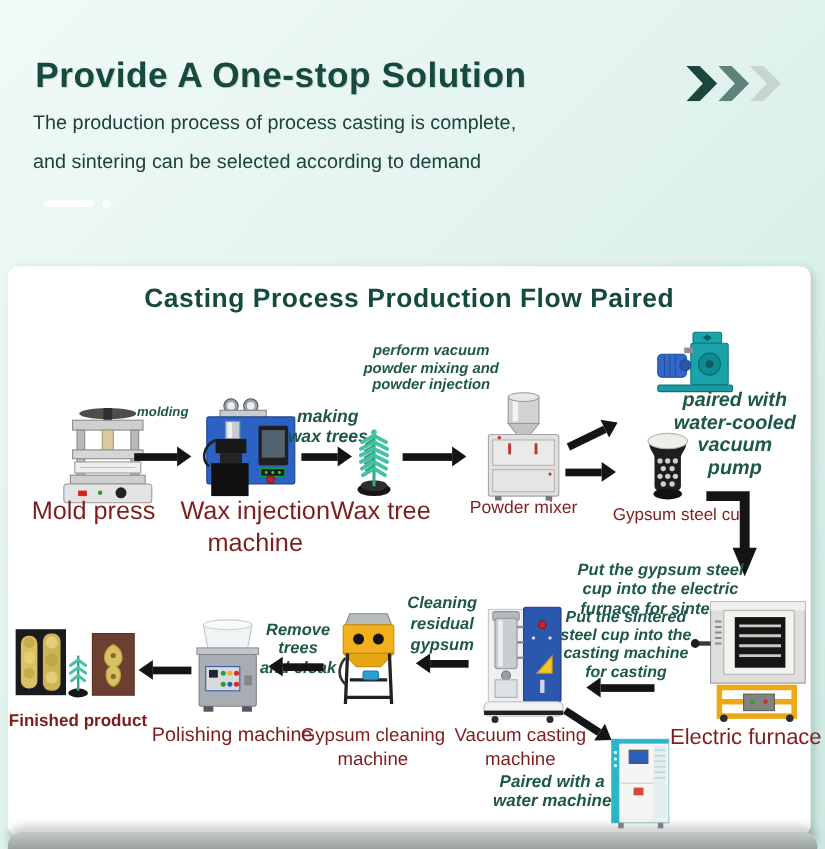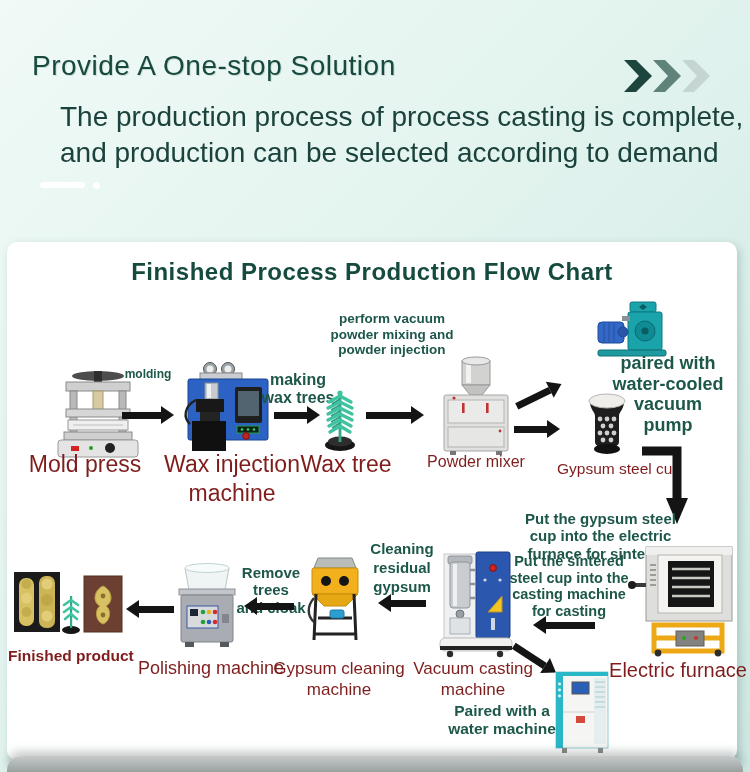--- a/index.html
+++ b/index.html
@@ -4,45 +4,45 @@
 <style>
   html,body{margin:0;padding:0;}
   body{
     width:750px;height:772px;overflow:hidden;position:relative;
     font-family:"Liberation Sans", sans-serif;
     background:linear-gradient(135deg,#f0faf7 0%,#e2f3ee 45%,#cde8e2 100%);
   }
   .abs{position:absolute;}
   
   .hero-title{
-    left:32px;top:50px;font-size:28px;font-weight:normal;color:#17493e;
+    left:32px;top:50px;font-size:32px;font-weight:bold;color:#17493e;
     letter-spacing:.5px;white-space:nowrap;
     text-shadow:1px 1px 0 rgba(20,60,52,.15);
   }
-  .hero-sub{left:30px;font-size:28px;font-weight:500;color:#1b423c;white-space:nowrap;margin-left:30px;}
+  .hero-sub{left:30px;font-size:18px;font-weight:500;color:#1b423c;white-space:nowrap;}
   .hero-dash{left:40px;top:182px;width:45px;height:6px;border-radius:3px;background:#ffffff;}
   .hero-dot{left:93px;top:182px;width:7px;height:7px;border-radius:50%;background:#ffffff;}
   
   .panel{
     left:7px;top:242px;width:730px;height:518px;background:#ffffff;border-radius:10px;
     box-shadow:3px 3px 8px rgba(90,120,112,.30);
   }
   .flow-title{
     left:7px;top:258px;width:730px;text-align:center;
     font-size:24px;font-weight:800;color:#154a3f;letter-spacing:.5px;
   }
   
   .bottom-bar{
     left:7px;top:756px;width:736px;height:16px;border-radius:14px 14px 0 0;
     background:linear-gradient(#c6caca,#9aa0a0);
     box-shadow:0 -5px 9px rgba(70,80,78,.28);
   }
   
   .note{
-    color:#1d574a;font-weight:600;text-align:center;white-space:pre-line;line-height:1.15;
+    color:#1d574a;font-weight:600;text-align:center;white-space:pre-line;line-height:1.15;font-style:italic;
   }
   .mlabel{color:#7f1d1d;text-align:center;line-height:1.25;}
   
   .arrow{position:absolute;display:flex;align-items:center;height:18px;}
   .arrow .shaft{flex:1;height:7px;background:#141414;}
   .arrow .head{width:0;height:0;border-top:9px solid transparent;border-bottom:9px solid transparent;}
   .arrow.r .head{border-left:13px solid #141414;}
   .arrow.l{flex-direction:row-reverse;}
   .arrow.l .head{border-right:13px solid #141414;}
   svg{display:block;}
@@ -52,26 +52,26 @@
 
 <div class="abs hero-title">Provide A One-stop Solution</div>
 
 <svg class="abs" style="left:624px;top:60px" width="88" height="32" viewBox="0 0 88 32">
   <polygon points="0,0 12,0 28,16 12,32 0,32 15,16" fill="#1c453d"></polygon>
   <polygon points="29,0 41,0 57,16 41,32 29,32 44,16" fill="#5f837b"></polygon>
   <polygon points="58,0 70,0 86,16 70,32 58,32 73,16" fill="#c5d5d1"></polygon>
 </svg>
 
 <div class="abs hero-sub" style="top:101px">The production process of process casting is complete,</div>
-<div class="abs hero-sub" style="top:137px">and production can be selected according to demand</div>
+<div class="abs hero-sub" style="top:137px">and sintering can be selected according to demand</div>
 <div class="abs hero-dash"></div>
 <div class="abs hero-dot"></div>
 
 <div class="abs panel"></div>
-<div class="abs flow-title">Finished Process Production Flow Chart</div>
+<div class="abs flow-title">Casting Process Production Flow Paired</div>
 
 <svg class="abs" style="left:52px;top:368px" width="92" height="92" viewBox="0 0 90 92">
   <ellipse cx="45" cy="8" rx="26" ry="5" fill="#4d4d4d"></ellipse>
   <rect x="41" y="3" width="8" height="12" fill="#2e2e2e"></rect>
   <rect x="13" y="14" width="64" height="9" fill="#cfcfcf" stroke="#8a8a8a"></rect>
   <rect x="17" y="23" width="7" height="48" fill="#b9b9b9" stroke="#8a8a8a"></rect>
   <rect x="66" y="23" width="7" height="48" fill="#b9b9b9" stroke="#8a8a8a"></rect>
   <rect x="40" y="23" width="10" height="20" fill="#d9c9a0" stroke="#a89a70"></rect>
   <rect x="13" y="41" width="64" height="8" fill="#d6d6d6" stroke="#8a8a8a"></rect>
   <rect x="15" y="52" width="60" height="10" fill="#efefef" stroke="#9a9a9a"></rect>

